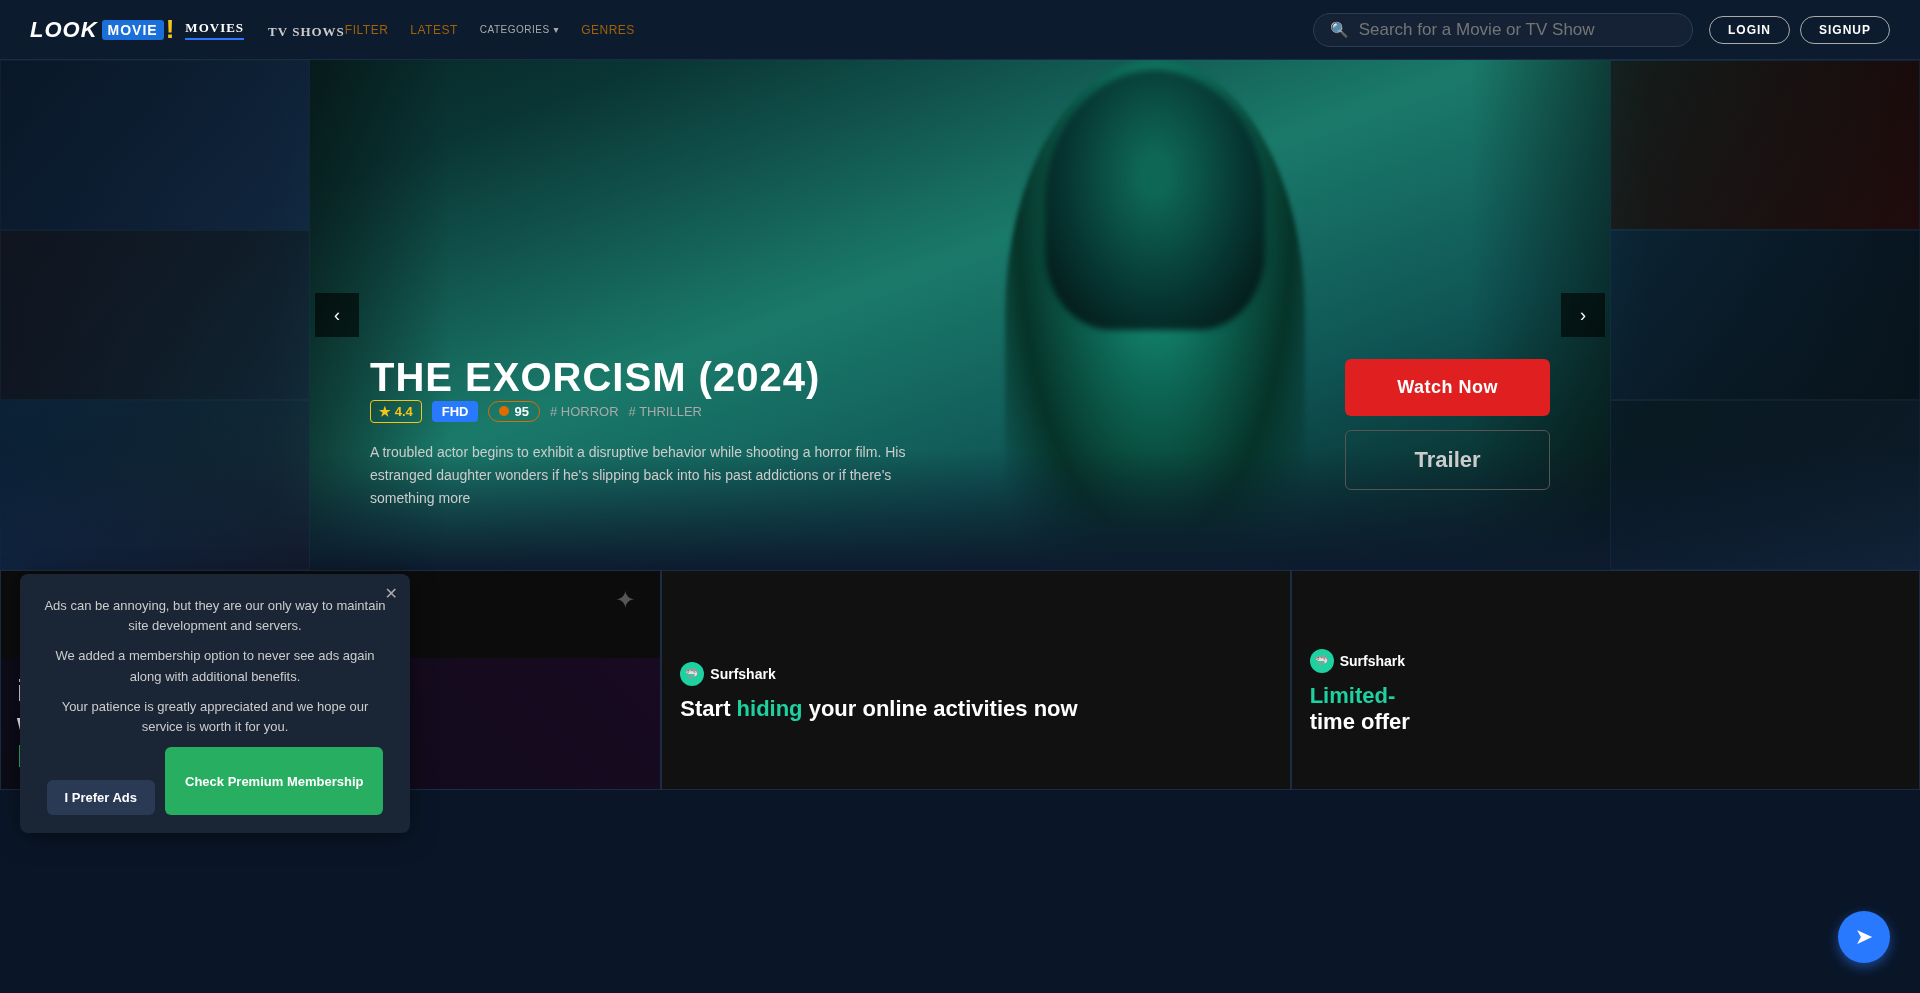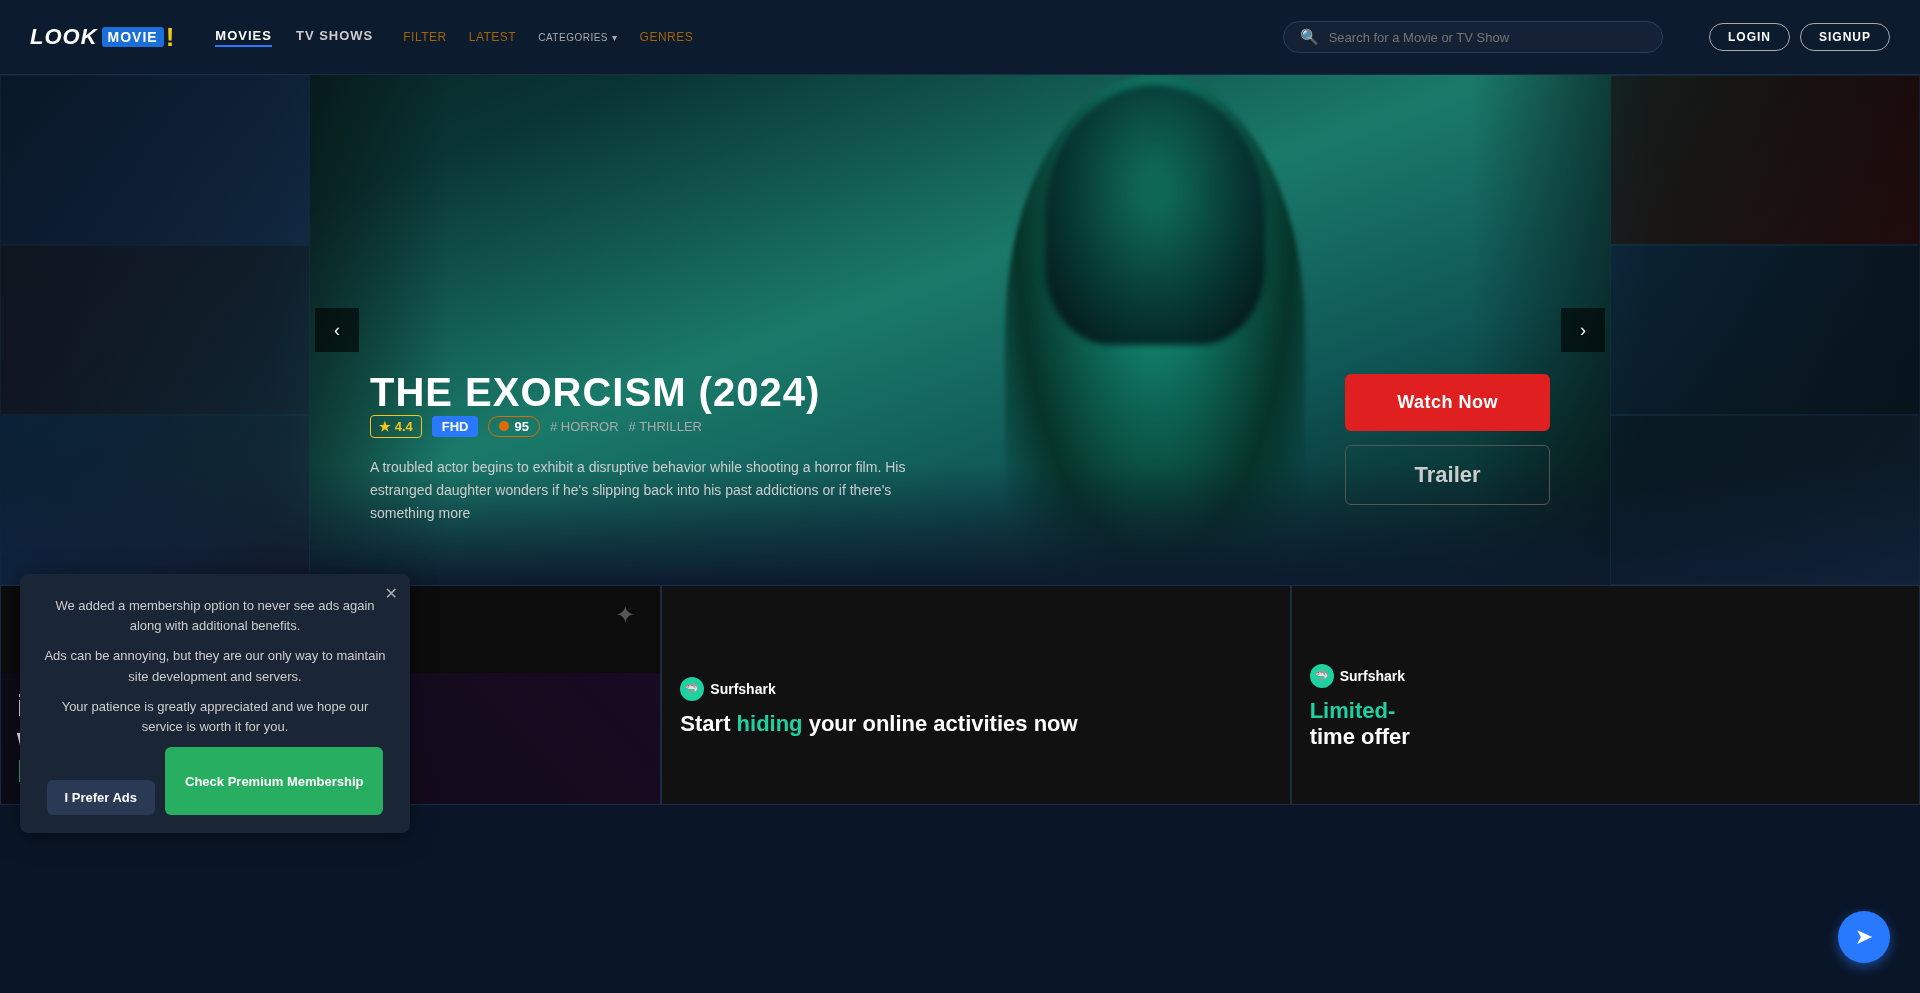--- a/index.html
+++ b/index.html
@@ -9,25 +9,24 @@
       color: #fff;
       width: 1920px;
       min-height: 993px;
       overflow-x: hidden;
       position: relative;
     }
 
     
     header {
       background: #0d1b2e;
-      height: 75px;
+      height: 60px;
       display: flex;
       align-items: center;
       padding: 0 30px;
-      gap: 30px;
       position: relative;
       z-index: 10;
       border-bottom: 1px solid #1a2d45;
     }
 
     .logo {
       display: flex;
       align-items: center;
       gap: 2px;
       font-weight: 900;
@@ -43,23 +42,24 @@
       padding: 2px 6px;
       font-size: 14px;
       font-weight: 700;
       border-radius: 3px;
       margin-left: 2px;
     }
     .logo-accent { color: #f5c518; font-size: 26px; font-weight: 900; }
 
     .nav-main {
       display: flex;
-      align-items: flex-start;
+      align-items: flex-end;
       gap: 24px;
       margin-left: 10px;
+      font-family: Liberation Serif, serif;
     }
     .nav-main a {
       color: #ccc;
       text-decoration: none;
       font-size: 13px;
       font-weight: 600;
       letter-spacing: 1px;
       text-transform: uppercase;
     }
     .nav-main a.active { color: #fff; border-bottom: 2px solid #2979ff; padding-bottom: 2px; }
@@ -102,21 +102,21 @@
       border-radius: 22px;
       padding: 6px 16px;
       width: 380px;
       gap: 10px;
     }
     .search-bar input {
       background: none;
       border: none;
       outline: none;
       color: #aaa;
-      font-size: 13px;
+      font-size: 17px;
       width: 100%;
     }
     .search-icon { color: #aaa; font-size: 15px; }
 
     .auth-btns {
       display: flex;
       gap: 10px;
       margin-left: 16px;
     }
     .btn-login {
@@ -619,22 +619,22 @@
       <div class="surfshark-tagline">
         <span class="highlight">Limited-</span><br>
         <span class="white">time offer</span>
       </div>
     </div>
   </div>
 </div>
 
 <div class="ad-notice">
   <button class="ad-notice-close">✕</button>
+  <p>Ads can be annoying, but they are our only way to maintain site development and servers.</p>
   <p>We added a membership option to never see ads again along with additional benefits.</p>
-  <p>Ads can be annoying, but they are our only way to maintain site development and servers.</p>
   <p>Your patience is greatly appreciated and we hope our service is worth it for you.</p>
   <div class="ad-notice-buttons">
     <button class="btn-prefer-ads">I Prefer Ads</button>
     <button class="btn-premium">Check Premium Membership</button>
   </div>
 </div>
 
 <div class="fab">
   <span>➤</span>
 </div>

